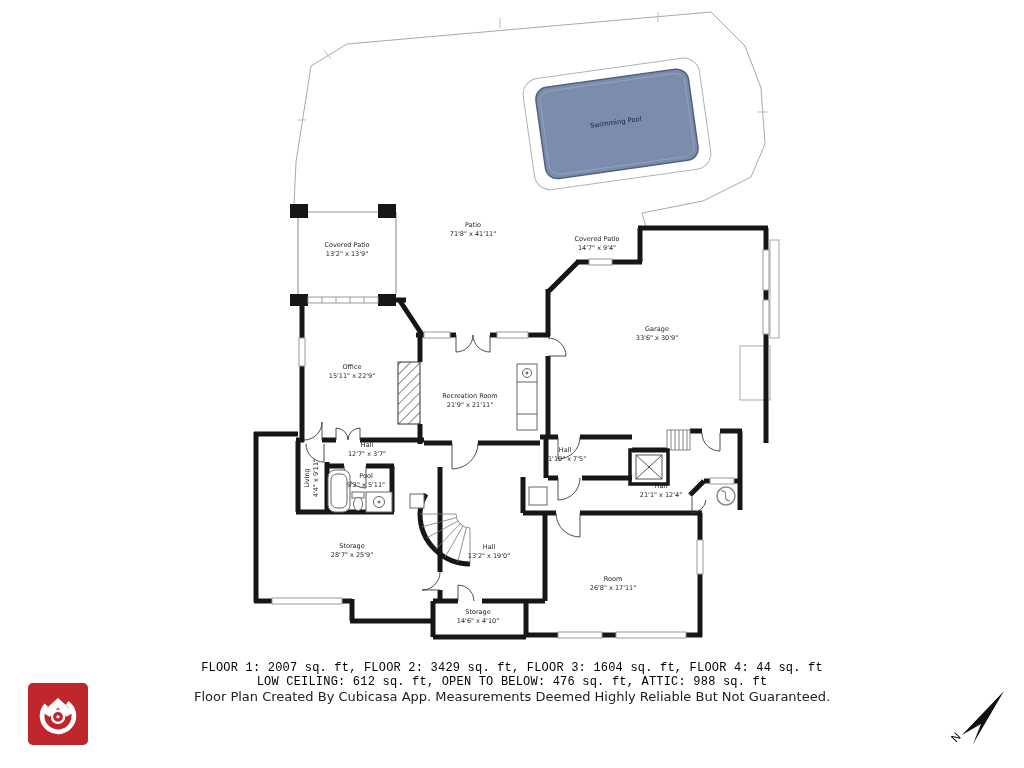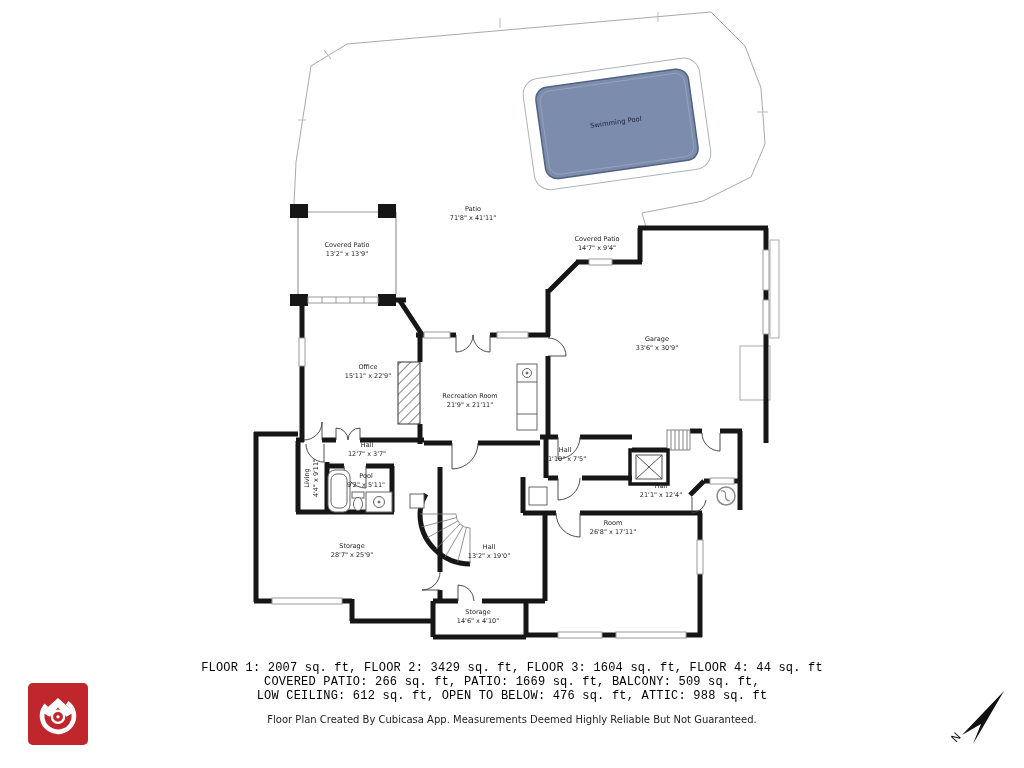--- a/index.html
+++ b/index.html
@@ -7,21 +7,21 @@
           font-family:"DejaVu Sans",sans-serif;}
   #plan-svg{position:absolute;left:0;top:0;}
   .lbl{position:absolute;transform:translate(-50%,-50%);text-align:center;
        font-size:6.5px;line-height:1.35;color:#1d1d1d;white-space:nowrap;}
   .lbl .nm,.lbl .dm{display:block;}
   .lbl.rot{transform:translate(-50%,-50%) rotate(-90deg);}
   .lbl.pool{transform:translate(-50%,-50%) rotate(-8deg);color:#17213b;font-size:6.8px;}
   #summary{position:absolute;left:0;right:0;top:661px;text-align:center;color:#000;}
   #summary .total{font-size:13.5px;font-weight:bold;letter-spacing:.2px;}
   #summary .line{font-size:12px;line-height:14.2px;letter-spacing:.2px;font-family:Liberation Mono, monospace;}
-  #summary .footer{font-size:10px;margin-top:10px;color:#222;}
+  #summary .footer{font-size:13px;color:#222;}
   #logo{position:absolute;left:28px;top:683px;}
   #north{position:absolute;left:942px;top:683px;}
 </style>
 </head>
 <body>
 
 <div id="canvas">
 
   <svg id="plan-svg" width="1024" height="768" viewBox="0 0 1024 768">
     <defs>
@@ -164,37 +164,37 @@
         <circle cx="726" cy="496" r="9" stroke="#8a8a8a" stroke-width="1.5"></circle>
         <path d="M721,491 C730,490 721,500 730,501" stroke="#8a8a8a" stroke-width="1.2" fill="none"></path>
       </g>
     </g>
   </svg>
 
   <div class="lbl pool" style="left:616px;top:123px">
     <span class="nm">Swimming Pool</span>
       <span class="dm"></span>
     </div>
-  <div class="lbl" style="left:473px;top:214px">
+  <div class="lbl" style="left:473px;top:230px">
     <span class="nm">Patio</span>
       <span class="dm">71'8" x 41'11"</span>
     </div>
   <div class="lbl" style="left:347px;top:250px">
     <span class="nm">Covered Patio</span>
       <span class="dm">13'2" x 13'9"</span>
     </div>
   <div class="lbl" style="left:597px;top:244px">
     <span class="nm">Covered Patio</span>
       <span class="dm">14'7" x 9'4"</span>
     </div>
-  <div class="lbl" style="left:657px;top:344px">
+  <div class="lbl" style="left:657px;top:334px">
     <span class="nm">Garage</span>
       <span class="dm">33'6" x 30'9"</span>
     </div>
-  <div class="lbl" style="left:368px;top:372px">
+  <div class="lbl" style="left:352px;top:372px">
     <span class="nm">Office</span>
       <span class="dm">15'11" x 22'9"</span>
     </div>
   <div class="lbl" style="left:470px;top:401px">
     <span class="nm">Recreation Room</span>
       <span class="dm">21'9" x 21'11"</span>
     </div>
   <div class="lbl" style="left:367px;top:450px">
     <span class="nm">Hall</span>
       <span class="dm">12'7" x 3'7"</span>
@@ -216,32 +216,31 @@
       <span class="dm">21'1" x 12'4"</span>
     </div>
   <div class="lbl" style="left:352px;top:551px">
     <span class="nm">Storage</span>
       <span class="dm">28'7" x 25'9"</span>
     </div>
   <div class="lbl" style="left:489px;top:552px">
     <span class="nm">Hall</span>
       <span class="dm">13'2" x 19'0"</span>
     </div>
-  <div class="lbl" style="left:613px;top:528px">
+  <div class="lbl" style="left:613px;top:584px">
     <span class="nm">Room</span>
       <span class="dm">26'8" x 17'11"</span>
     </div>
   <div class="lbl" style="left:478px;top:617px">
     <span class="nm">Storage</span>
       <span class="dm">14'6" x 4'10"</span>
     </div>
 
   <div id="summary">
     <div class="line">FLOOR 1: 2007 sq. ft, FLOOR 2: 3429 sq. ft, FLOOR 3: 1604 sq. ft, FLOOR 4: 44 sq. ft</div>
-    <div class="line">COVERED PATIO: 266 sq. ft, PATIO: 1669 sq. ft, BALCONY: 509 sq. ft,</div>
     <div class="line">LOW CEILING: 612 sq. ft, OPEN TO BELOW: 476 sq. ft, ATTIC: 988 sq. ft</div>
     <div class="footer">Floor Plan Created By Cubicasa App. Measurements Deemed Highly Reliable But Not Guaranteed.</div>
   </div>
 
   <svg id="logo" width="60" height="62" viewBox="0 0 64 66">
     <rect x="0" y="0" width="64" height="66" rx="5" fill="#C0272D"></rect>
     <circle cx="32" cy="35" r="17" fill="none" stroke="#fff" stroke-width="5" stroke-dasharray="82 25" transform="rotate(-55 32 35)"></circle>
     <path d="M15,31 L32,16 L49,31 L41,36 L32,26 L23,36 Z" fill="#fff"></path>
     <circle cx="32" cy="36" r="6.5" fill="none" stroke="#fff" stroke-width="2.5"></circle>
     <circle cx="32" cy="36" r="1.8" fill="#fff"></circle>

